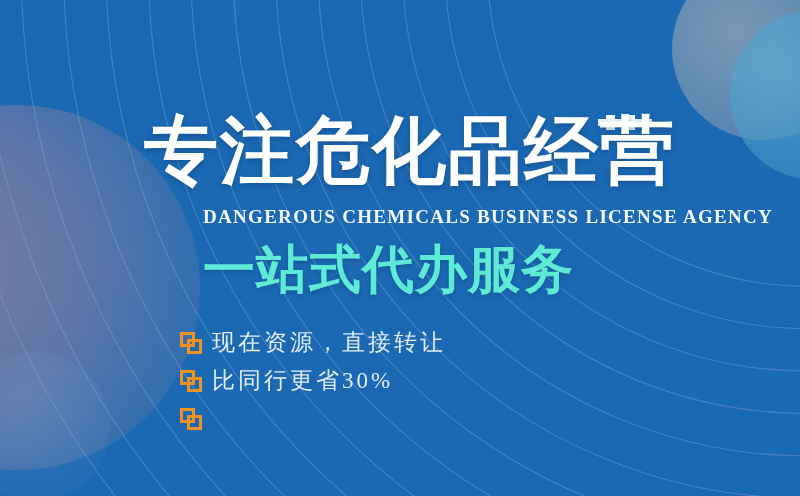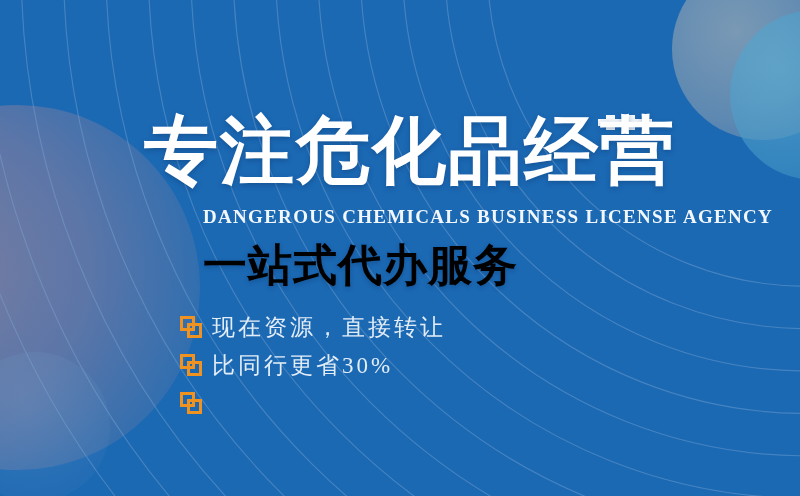--- a/index.html
+++ b/index.html
@@ -125,37 +125,37 @@
     font-weight: bold;
     color: #f2f7fc;
     letter-spacing: 1.3px;
     white-space: nowrap;
     margin-left: 36px;
   }
   .headline-2 {
     position: absolute;
     left: 203px;
     top: 243px;
-    font-size: 44px;
+    font-size: 52px;
     line-height: 1;
     font-weight: bold;
-    color: #000000;
+    color: #5eead4;
     letter-spacing: 1px;
     white-space: nowrap;
     text-shadow: 0 2px 4px rgba(10,50,95,0.30);
   }
 
   .bullets {
     position: absolute;
     left: 180px;
     top: 316px;
   }
   .bullet-row {
     display: flex;
-    align-items: flex-start;
+    align-items: flex-end;
     height: 38px;
   }
   .bullet-icon {
     position: relative;
     width: 22px;
     height: 22px;
     flex: 0 0 22px;
     margin-right: 10px;
   }
   .bullet-icon i {

